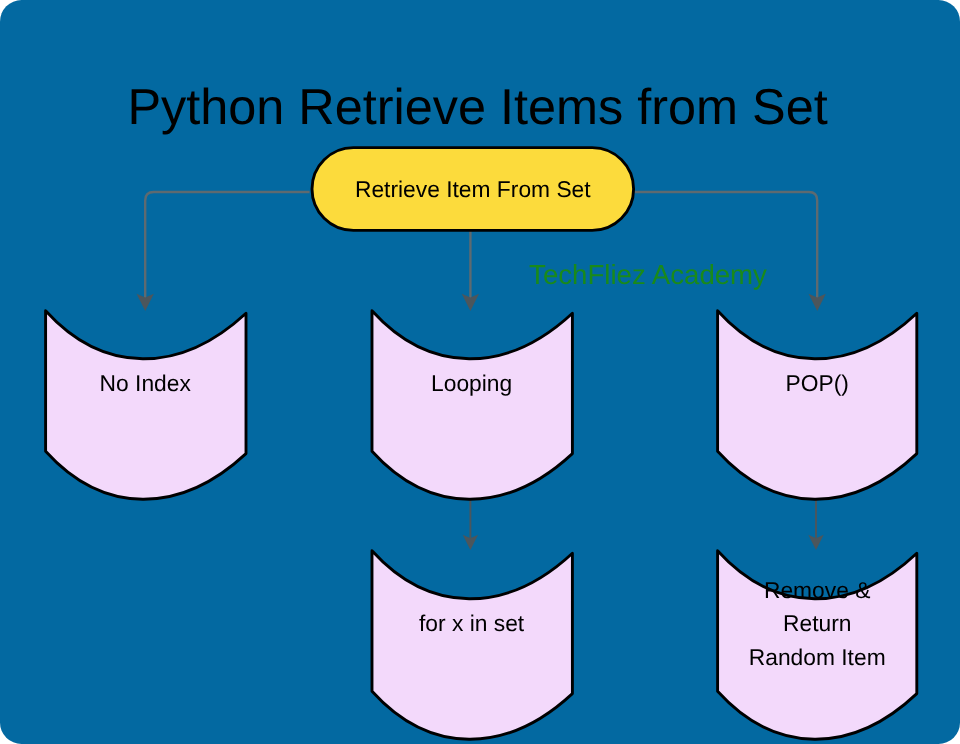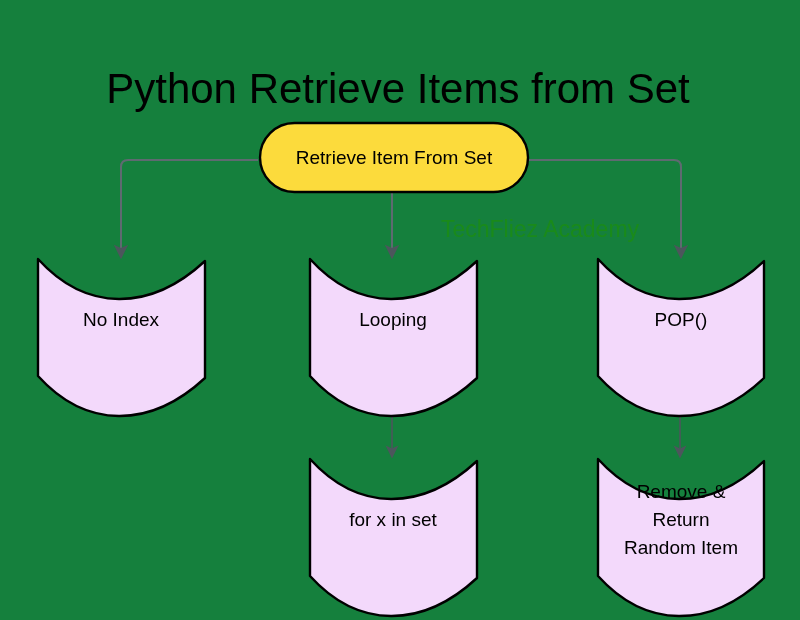--- a/index.html
+++ b/index.html
@@ -11,21 +11,22 @@
   body {
     width: 800px;
     height: 620px;
     overflow: hidden;
     font-family: "Liberation Sans", sans-serif;
   }
   #canvas-root {
     position: relative;
     width: 800px;
     height: 620px;
-    background: #15803d;
+    background: #0369a1;
+    border-radius: 18px;
   }
   svg.diagram {
     position: absolute;
     top: 0;
     left: 0;
     width: 800px;
     height: 620px;
     display: block;
   }
   .title-text {

